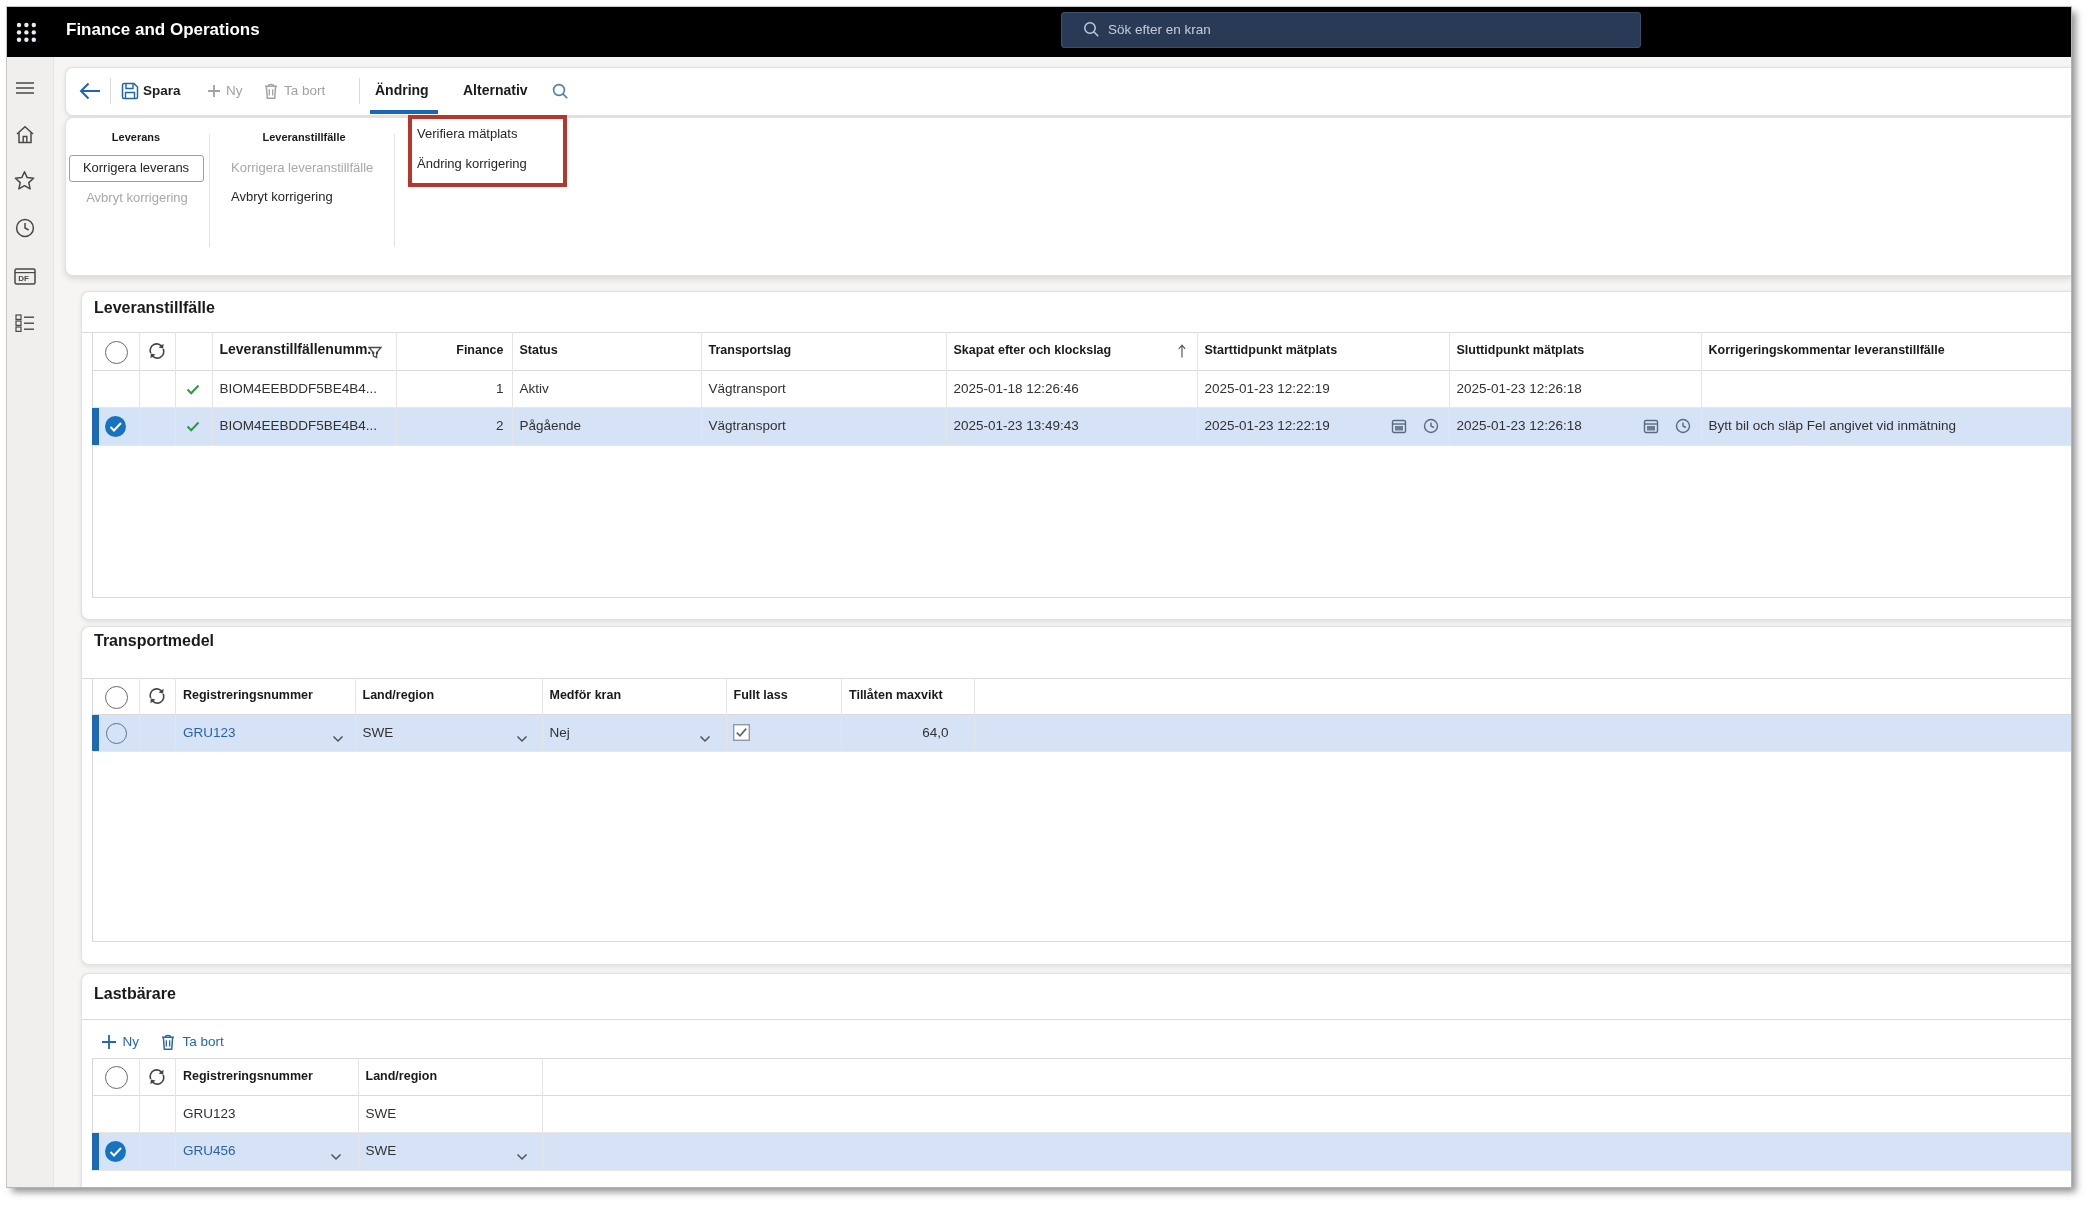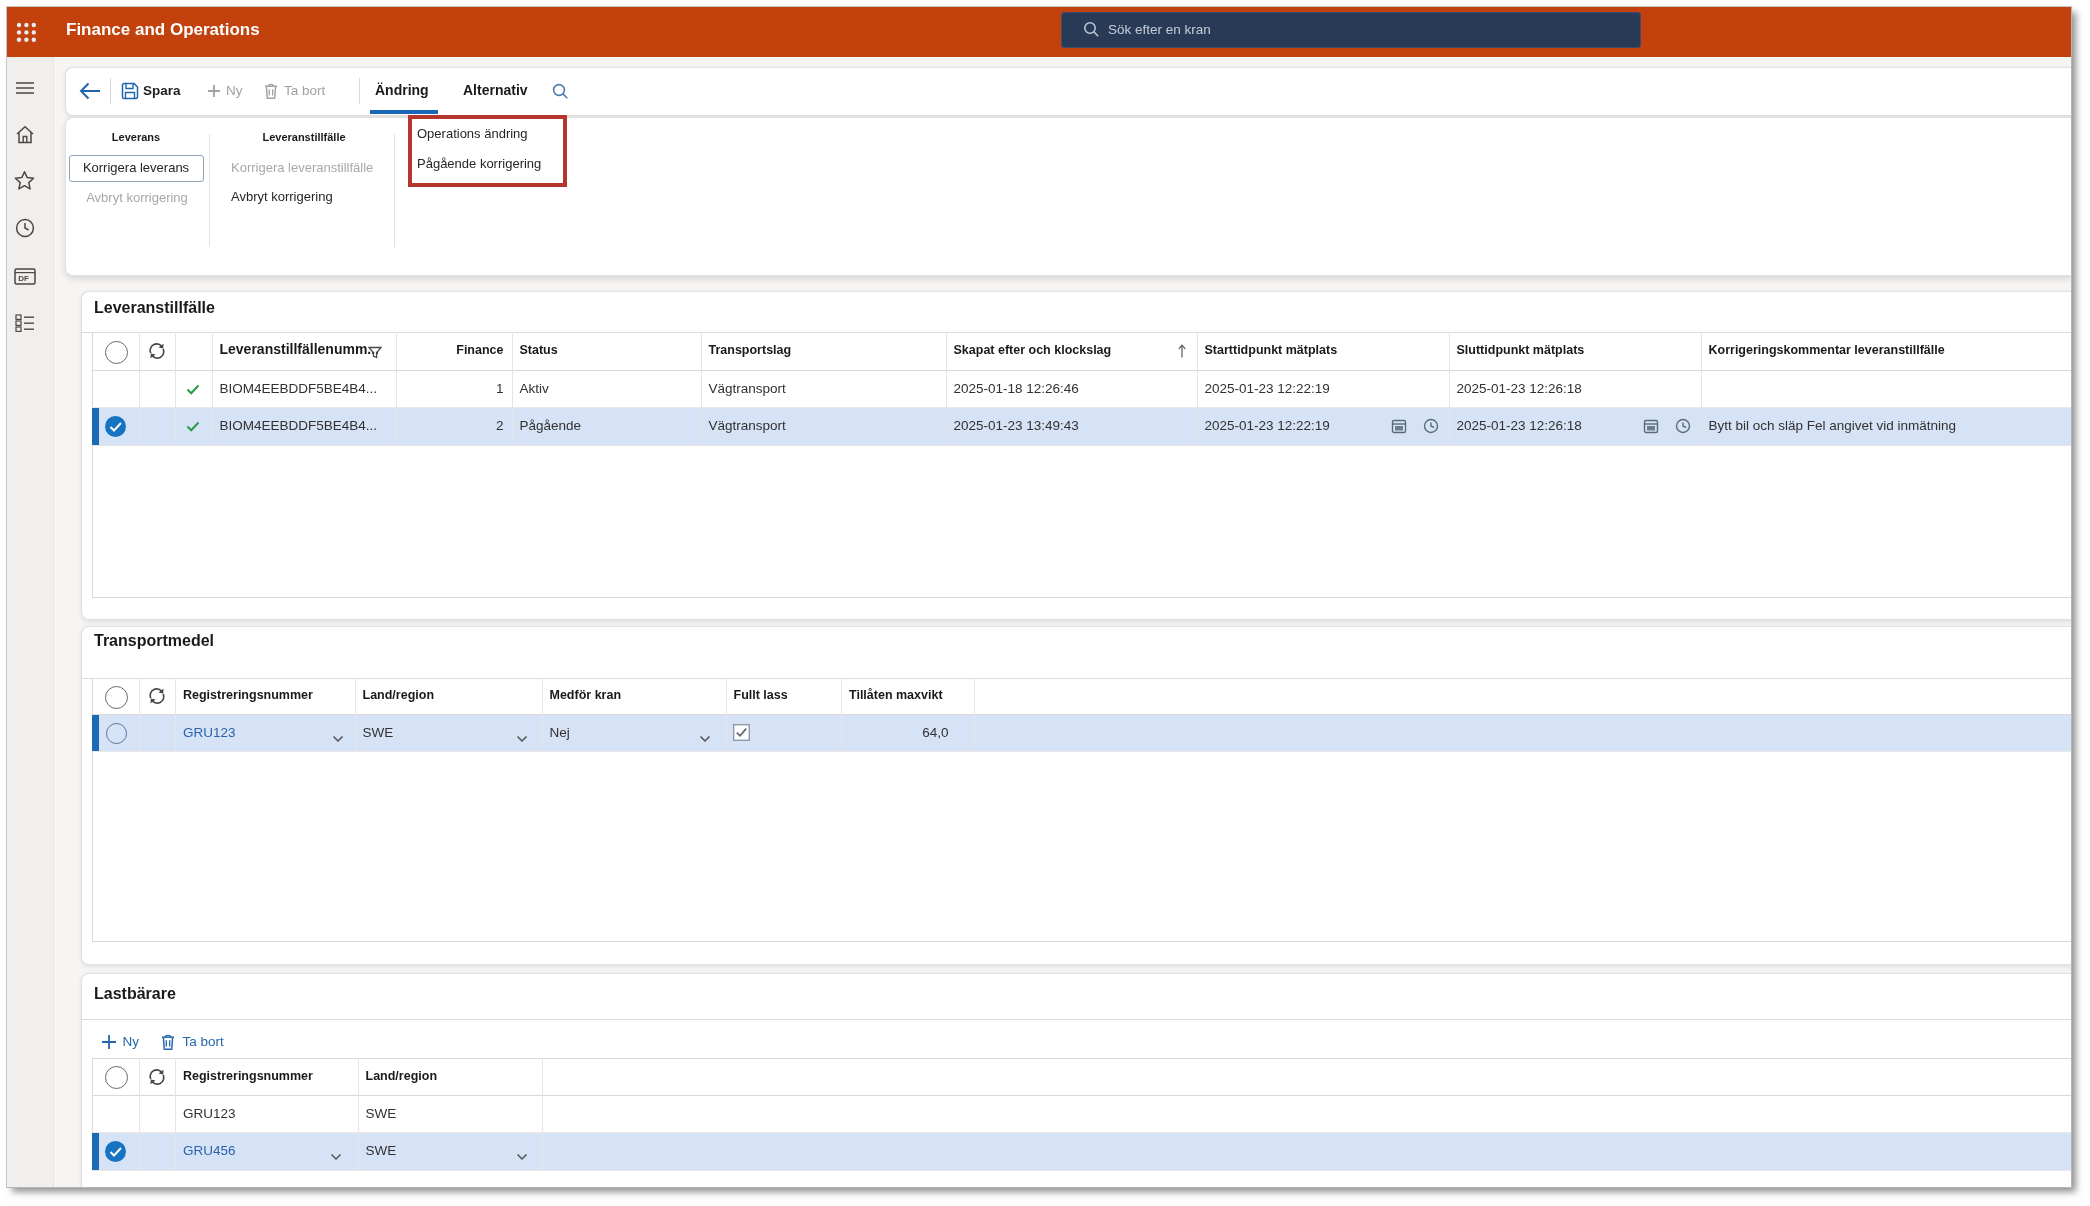--- a/index.html
+++ b/index.html
@@ -5,21 +5,21 @@
 .tl{position:absolute;transform:translateY(-55%);white-space:nowrap;}
 .tr{position:absolute;transform:translateY(-55%);white-space:nowrap;}
 .tc{position:absolute;transform:translate(-50%,-55%);white-space:nowrap;}
 .panel{position:absolute;background:#fff;border:1px solid #e3e1df;border-radius:8px;box-shadow:0 1.5px 4px rgba(0,0,0,0.09);}
 .vline{position:absolute;width:1px;background:#e7e5e3;}
 .hline{position:absolute;height:1px;background:#e3e1df;left:0;right:0;}
 .sep{position:absolute;width:1px;background:#dcdad8;}
 
 </style></head><body>
 <div style="position:absolute;left:6px;top:6px;width:2064px;height:1180px;background:#f6f5f3;border:1px solid #c9c7c5;box-shadow:5px 5px 7px -1px rgba(110,110,110,0.75);border-right-color:#b6b4b2;border-bottom-color:#b6b4b2;overflow:hidden;">
-<div style="position:absolute;left:0;top:0;right:0;height:50px;background:#c2410c;">
+<div style="position:absolute;left:0;top:0;right:0;height:50px;background:#000000;">
 <div style="position:absolute;left:9px;top:15px;width:21px;height:21px;"><svg width="21" height="21" viewBox="0 0 21 21" fill="none">
           <circle cx="3.0" cy="3.0" r="2.2" fill="#e8ecf2"></circle>
           <circle cx="10.4" cy="3.0" r="2.2" fill="#e8ecf2"></circle>
           <circle cx="17.8" cy="3.0" r="2.2" fill="#e8ecf2"></circle>
           <circle cx="3.0" cy="10.4" r="2.2" fill="#e8ecf2"></circle>
           <circle cx="10.4" cy="10.4" r="2.2" fill="#e8ecf2"></circle>
           <circle cx="17.8" cy="10.4" r="2.2" fill="#e8ecf2"></circle>
           <circle cx="3.0" cy="17.8" r="2.2" fill="#e8ecf2"></circle>
           <circle cx="10.4" cy="17.8" r="2.2" fill="#e8ecf2"></circle>
           <circle cx="17.8" cy="17.8" r="2.2" fill="#e8ecf2"></circle>
@@ -94,22 +94,22 @@
 <div class="panel" style="left:58px;top:110px;width:2007px;height:157px;box-shadow:0 3px 6px rgba(0,0,0,0.12);border-radius:8px 0 0 8px;border-right:none;"></div>
 <div class="tc" style="left:129px;top:131px;font-size:11px;color:#1b1a19;font-weight:700;">Leverans</div>
 <div style="position:absolute;left:62px;top:148px;width:133px;height:25px;border:1px solid #8da2b5;border-radius:3px;background:#fff;"></div>
 <div class="tc" style="left:129px;top:161px;font-size:13px;color:#262626;font-weight:400;">Korrigera leverans</div>
 <div class="tc" style="left:130px;top:191px;font-size:13px;color:#a9a8a6;font-weight:400;">Avbryt korrigering</div>
 <div class="sep" style="left:202px;top:127px;height:113px;background:#e4e2e0;"></div>
 <div class="tc" style="left:297px;top:131px;font-size:11px;color:#1b1a19;font-weight:700;">Leveranstillfälle</div>
 <div class="tl" style="left:224px;top:161px;font-size:13px;color:#a9a8a6;font-weight:400;">Korrigera leveranstillfälle</div>
 <div class="tl" style="left:224px;top:190px;font-size:13px;color:#262626;font-weight:400;">Avbryt korrigering</div>
 <div class="sep" style="left:387px;top:127px;height:113px;background:#e4e2e0;"></div>
-<div class="tl" style="left:410px;top:127px;font-size:13px;color:#262626;font-weight:400;">Operations ändring</div>
-<div class="tl" style="left:410px;top:157px;font-size:13px;color:#262626;font-weight:400;">Pågående korrigering</div>
+<div class="tl" style="left:410px;top:127px;font-size:13px;color:#262626;font-weight:400;">Verifiera mätplats</div>
+<div class="tl" style="left:410px;top:157px;font-size:13px;color:#262626;font-weight:400;">Ändring korrigering</div>
 <div style="position:absolute;left:401px;top:108px;width:151px;height:64px;border:4px solid #b5362c;"></div>
 <div class="panel" style="left:74px;top:284px;width:1991px;height:327px;border-radius:8px 0 0 8px;border-right:none;">
       <div class="tl" style="left:12px;top:17px;font-size:16px;color:#1b1a19;font-weight:700;">Leveranstillfälle</div>
       <div class="hline" style="top:40px;background:#dddbd9;"></div>
 <div style="position:absolute;left:10px;top:40px;width:1980px;height:265px;border-left:1px solid #dbd9d7;border-bottom:1px solid #dbd9d7;"></div>
 <div style="position:absolute;left:10px;top:115px;width:1980px;height:38px;background:#d6e3f7;"></div>
 <div style="position:absolute;left:10px;top:115px;width:7px;height:38px;background:#1b6ab3;"></div>
 <div class="hline" style="left:10px;right:1px;top:78px;background:#dbd9d7;"></div>
 <div class="hline" style="left:10px;right:1px;top:115px;background:#e9e7e5;"></div>
 <div class="hline" style="left:10px;right:1px;top:153px;background:#e9e7e5;"></div>

